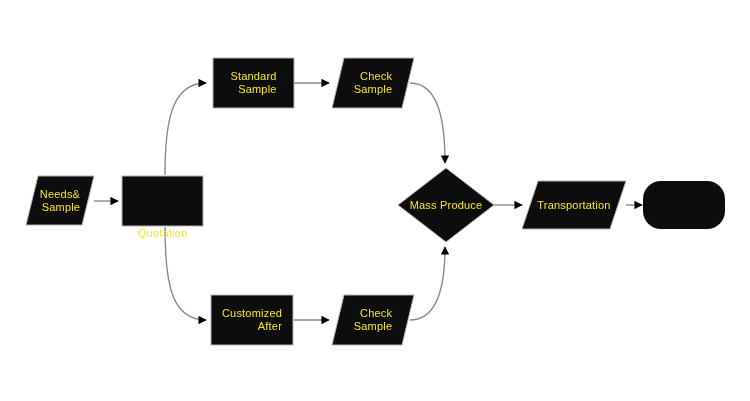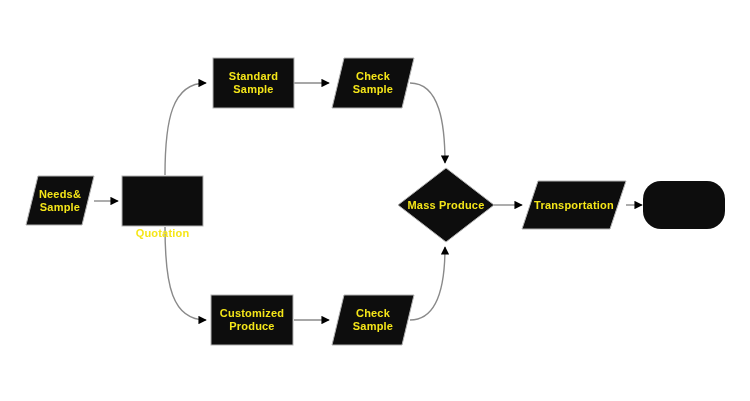--- a/index.html
+++ b/index.html
@@ -24,24 +24,24 @@
     top: 0;
     width: 750px;
     height: 401px;
     display: block;
   }
   .node-label {
     position: absolute;
     display: flex;
     align-items: center;
     justify-content: center;
-    text-align: center;
+    text-align: right;
     color: #f5e619;
     font-family: "Liberation Sans", sans-serif;
-    font-weight: bold;
+    font-weight: normal;
     font-size: 11px;
     line-height: 13px;
     letter-spacing: 0.2px;
     pointer-events: none;
     white-space: pre-line;
   }
   .node-label.single {
     font-size: 11px;
   }
 </style>
@@ -102,21 +102,21 @@
 
   <div class="node-label single" style="left:122px; top:176px; width:81px; height:50px;margin-top:32px;">Quotation</div>
 
   <div class="node-label" style="left:213px; top:58px; width:81px; height:50px;">Standard
 Sample</div>
 
   <div class="node-label" style="left:332px; top:58px; width:82px; height:50px;">Check
 Sample</div>
 
   <div class="node-label" style="left:211px; top:295px; width:82px; height:50px;">Customized
-Produce</div>
+After</div>
 
   <div class="node-label" style="left:332px; top:295px; width:82px; height:50px;">Check
 Sample</div>
 
   <div class="node-label single" style="left:522px; top:181px; width:104px; height:48px;">Transportation</div>
 
   <div class="node-label single" style="left:398px; top:180px; width:96px; height:50px;">Mass Produce</div>
 
 
 </div>

